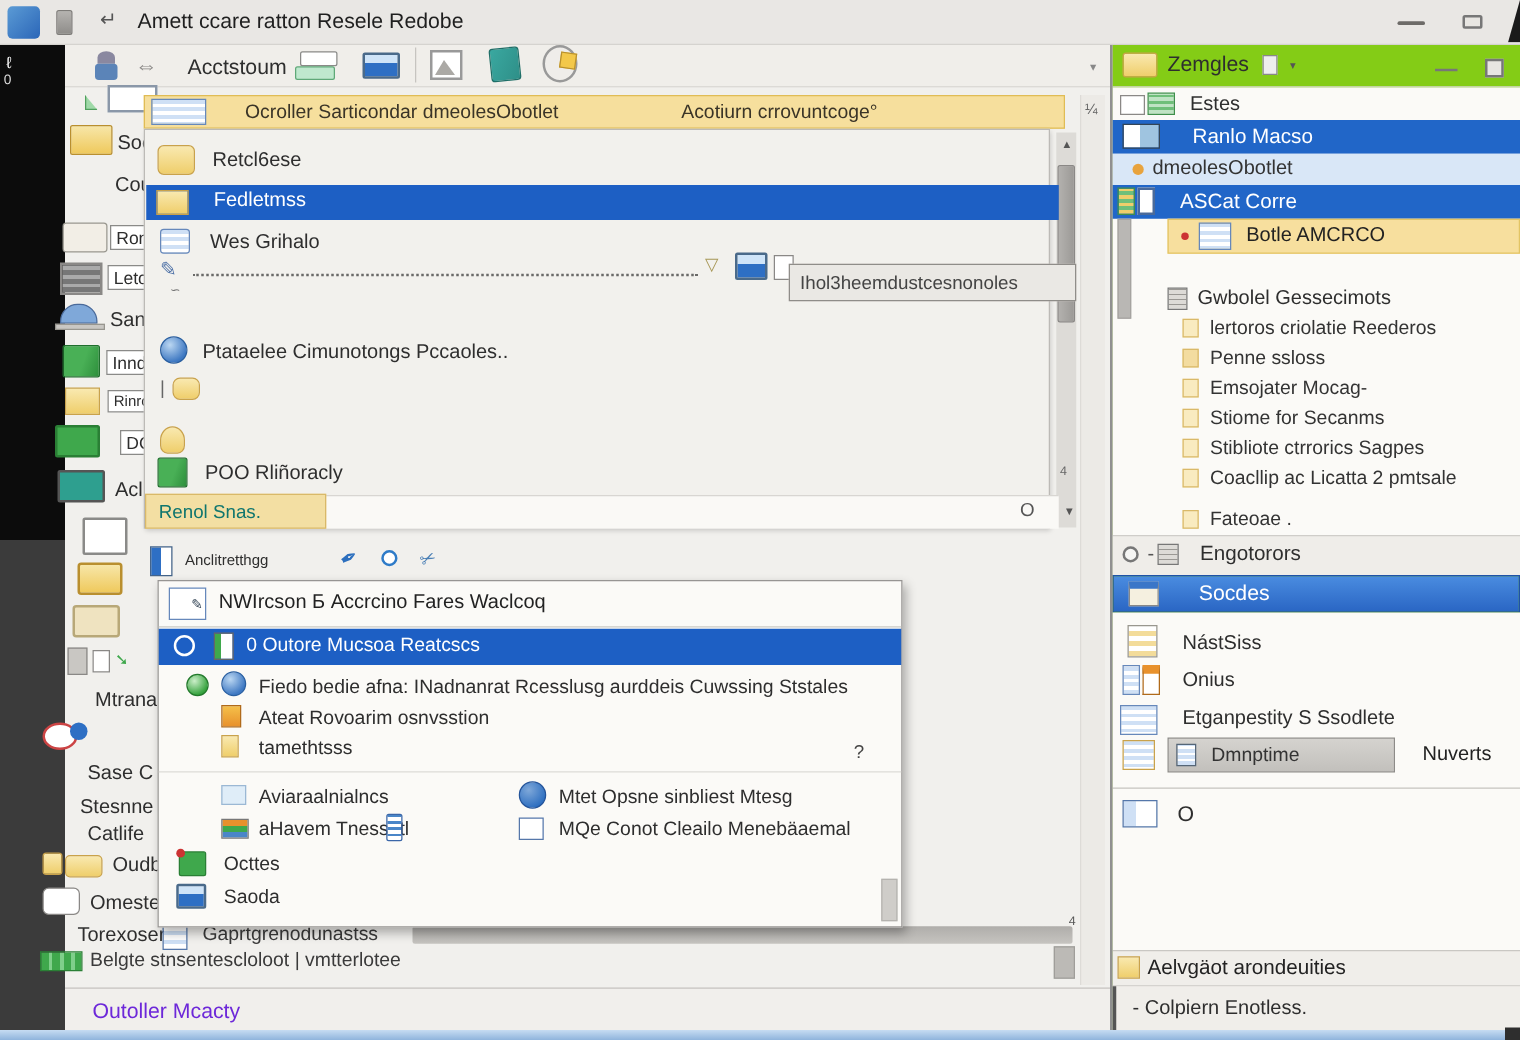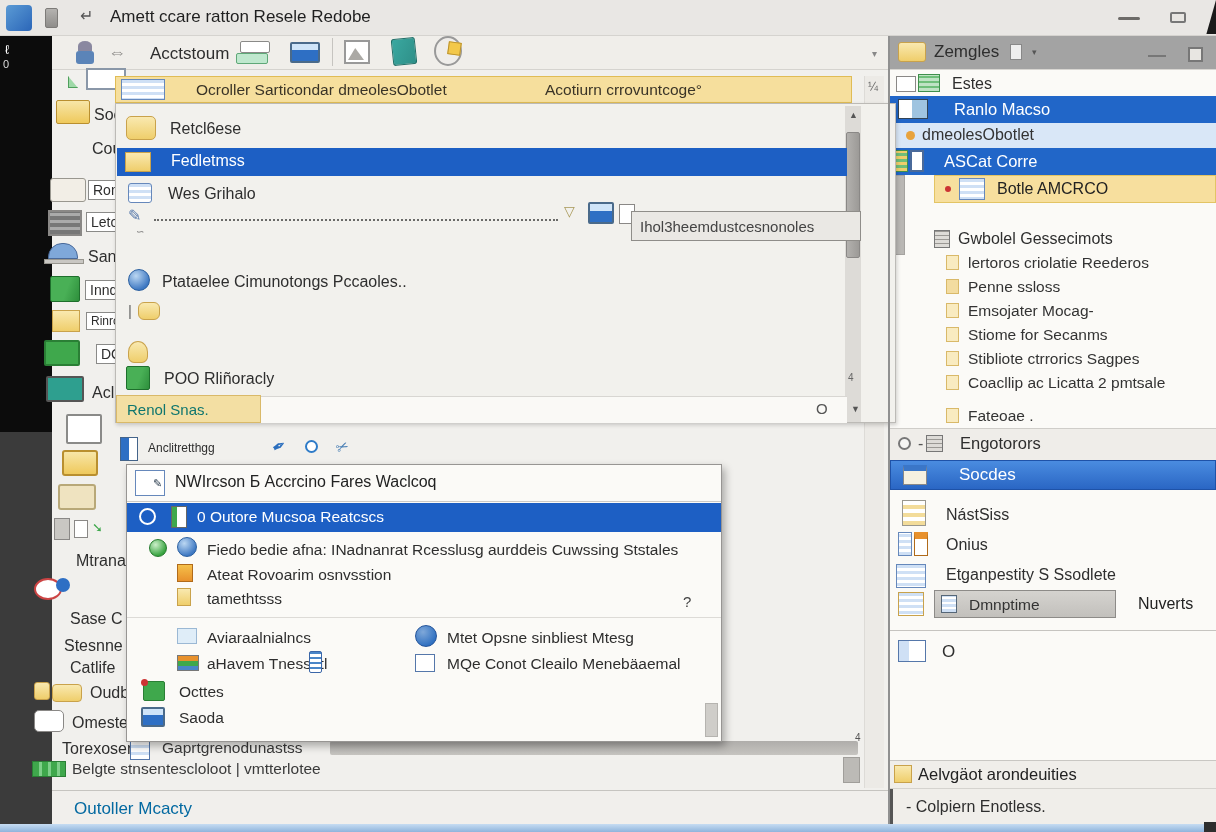--- a/index.html
+++ b/index.html
@@ -104,21 +104,21 @@
   <span class="i" style="left:34px;top:710px;width:30px;height:22px;background:#fff;border:1px solid #8a8886;border-radius:5px"></span>
   <span class="t" style="left:72px;top:714px;font-size:16px">Omeste</span>
   <span class="t" style="left:62px;top:740px;font-size:16px">Torexosen</span>
 
   <div class="i" style="left:115px;top:76px;width:737px;height:27px;background:#F6DF9D;border:1px solid #E0BC55;z-index:4"></div>
   <span class="i tblb" style="left:121px;top:79px;width:44px;height:21px;z-index:5"></span>
   <span class="t" style="left:196px;top:81px;font-size:15.5px;color:#3a3427;z-index:5">Ocroller Sarticondar dmeolesObotlet</span>
   <span class="t" style="left:545px;top:81px;font-size:15.5px;color:#3a3427;z-index:5">Acotiurn crrovuntcoge°</span>
   <span class="t" style="left:868px;top:80px;font-size:12px;color:#666">¼</span>
 
-  <div class="i" style="left:115px;top:103px;width:781px;height:320px;background:#F2F1ED;border:1px solid #BCBAB6;box-shadow:1px 2px 4px rgba(0,0,0,0.18);z-index:5">
+  <div class="i" style="left:115px;top:103px;width:725px;height:320px;background:#F2F1ED;border:1px solid #BCBAB6;box-shadow:1px 2px 4px rgba(0,0,0,0.18);z-index:5">
     <span class="i" style="left:729px;top:2px;width:16px;height:316px;background:#DDDBD7"></span>
     <span class="t g-up" style="left:733px;top:6px;font-size:9px;color:#555"></span>
     <span class="i thumb" style="left:730px;top:28px;width:14px;height:126px"></span>
 
     <span class="i ylw" style="left:10px;top:12px;width:30px;height:24px;border-radius:5px"></span>
     <span class="t" style="left:54px;top:16px;font-size:16px">Retcl6ese</span>
 
     <div class="selrow" style="left:1px;top:44px;width:730px;height:28px">
       <span class="i ylw" style="left:8px;top:4px;width:26px;height:20px"></span>
       <span class="t w" style="left:54px;top:4px;font-size:16px">Fedletmss</span>
@@ -207,26 +207,26 @@
   <span class="i" style="left:130px;top:736px;width:20px;height:24px;background:repeating-linear-gradient(0deg,#fff 0 4px,#CFE0F5 4px 7px);border:1px solid #5577aa;z-index:3"></span>
   <span class="t" style="left:162px;top:739px;font-size:15.5px;color:#3a3a3a;z-index:3">Gaprtgrenodunastss</span>
   <span class="i" style="left:330px;top:741px;width:528px;height:14px;background:linear-gradient(#AFADAA,#C6C4C0);border-radius:2px;z-index:2"></span>
   <span class="t" style="left:855px;top:732px;font-size:10px;color:#555;z-index:3">4</span>
 
   <span class="i" style="left:32px;top:761px;width:34px;height:16px;background:repeating-linear-gradient(90deg,#3FA84C 0 6px,#7FCF8A 6px 9px);border:1px solid #2A7F35;z-index:3"></span>
   <span class="t" style="left:72px;top:760px;font-size:15.5px;color:#3a3a3a;z-index:3">Belgte stnsentescloloot | vmtterlotee</span>
   <span class="i" style="left:843px;top:757px;width:17px;height:26px;background:#BCBAB6;border:1px solid #A09E9A;z-index:3"></span>
 
   <div class="i" style="left:52px;top:790px;width:836px;height:34px;background:#F1EFEC;border-top:1px solid #C6C4C0;z-index:4">
-    <span class="t" style="left:22px;top:8px;font-size:17px;color:#0369a1">Outoller Mcacty</span>
+    <span class="t" style="left:22px;top:8px;font-size:17px;color:#6d28d9">Outoller Mcacty</span>
   </div>
 
   <div class="i" style="left:888px;top:36px;width:2px;height:788px;background:#909090;z-index:9"></div>
 
-  <div class="i" style="left:890px;top:36px;width:326px;height:788px;background:#a3a3a3">
+  <div class="i" style="left:890px;top:36px;width:326px;height:788px;background:#84cc16">
 
     <div class="i" style="left:0;top:0;width:326px;height:34px;border-bottom:1px solid #D8D6D2">
       <span class="i ylw" style="left:8px;top:6px;width:28px;height:20px;border-radius:3px"></span>
       <span class="t" style="left:44px;top:6px;font-size:17px">Zemgles</span>
       <span class="i" style="left:120px;top:8px;width:12px;height:16px;border:1px solid #888;background:#eee"></span>
       <span class="t g-chev" style="left:142px;top:11px;font-size:9px;color:#555"></span>
       <span class="i" style="left:258px;top:19px;width:18px;height:2px;background:#777"></span>
       <span class="i" style="left:298px;top:11px;width:15px;height:15px;border:2px solid #777;background:#E8E6E2"></span>
     </div>
 

